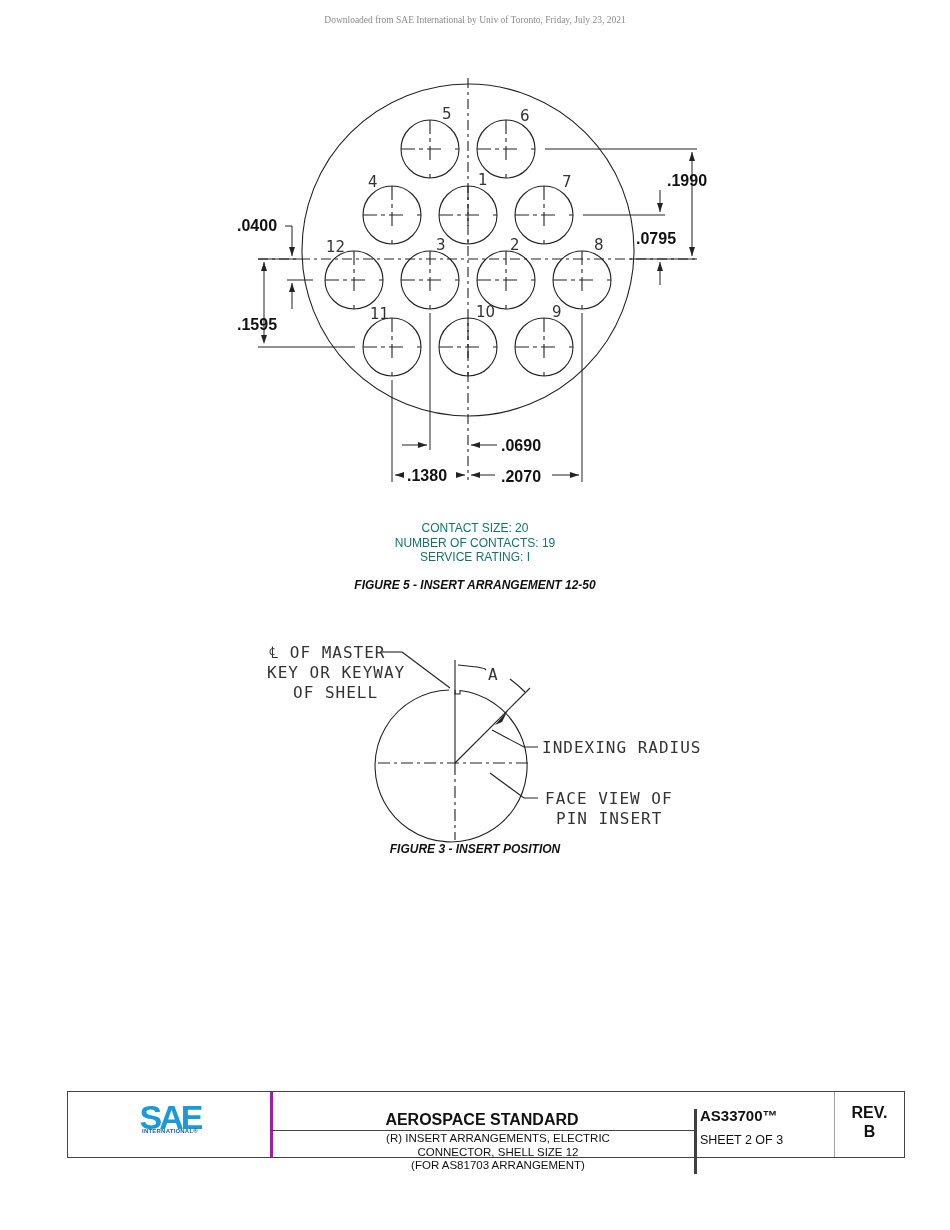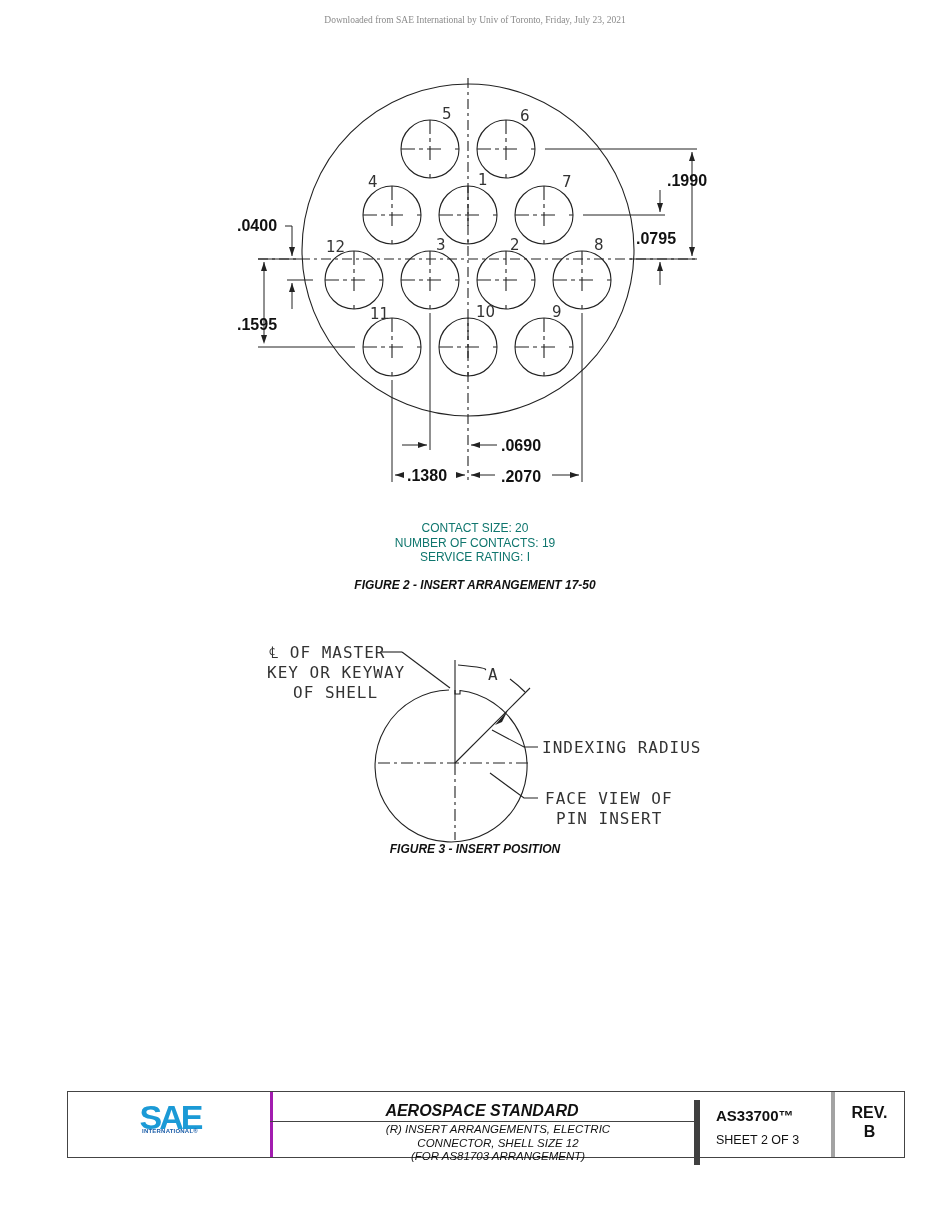--- a/index.html
+++ b/index.html
@@ -3,24 +3,24 @@
 <meta charset="utf-8">
 <style>
   html, body { margin:0; padding:0; background:#ffffff; }
   body { width:950px; height:1230px; position:relative; overflow:hidden; font-family:"Liberation Sans", sans-serif; color:#111; }
   .watermark { position:absolute; top:15px; left:0; width:950px; text-align:center; font-family:"Liberation Serif", serif; font-size:9.5px; color:#8a8a8a; }
   svg.drawing { position:absolute; left:0; top:0; }
   .info { position:absolute; left:0; width:950px; text-align:center; font-size:12px; line-height:14.5px; color:#0f766e; }
   .caption { position:absolute; left:0; width:950px; text-align:center; font-size:12px; font-weight:bold; font-style:italic; color:#111; }
   .titleblock { position:absolute; left:67px; top:1091px; width:838px; height:67px; border:1px solid #444; box-sizing:border-box; }
   .tb-logo { position:absolute; left:0; top:0; width:202px; height:65px; border-right:3px solid #a21caf; }
-  .tb-mid { position:absolute; left:202px; top:8px; width:424px; height:65px; border-right:6px solid #404040;font-style:italic; }
+  .tb-mid { position:absolute; left:202px; top:17px; width:424px; height:65px; border-right:3px solid #404040; }
   .tb-mid-top { height:21px; border-bottom:1px solid #444; text-align:center; font-weight:bold; font-size:16px; line-height:22px; }
   .tb-mid-bot { text-align:center; font-size:11.5px; line-height:13.5px; padding-top:1px;padding-left:32px; }
-  .tb-doc { position:absolute; left:626px; top:0; width:141px; height:65px; border-right:4px solid #a3a3a3; padding-left:22px; box-sizing:border-box; }
+  .tb-doc { position:absolute; left:626px; top:0; width:141px; height:65px; border-right:1px solid #a3a3a3; padding-left:6px; box-sizing:border-box; }
   .tb-doc-num { font-weight:bold; font-size:15px; margin-top:15px; }
   .tb-doc-sheet { font-size:12.5px; margin-top:9px; }
   .tb-rev { position:absolute; left:767px; top:0; width:69px; height:65px; text-align:center; font-weight:bold; font-size:16px; line-height:19px; padding-top:11px; box-sizing:border-box; }
   .logo-wrap { position:absolute; left:68px; top:10px; }
   .logo-text { position:absolute; left:68px; top:36px; width:68px; text-align:center; font-size:6px; font-weight:bold; color:#1b5da8; letter-spacing:0.2px; }
 </style>
 </head>
 <body>
 
 <div class="watermark">Downloaded from SAE International by Univ of Toronto, Friday, July 23, 2021</div>
@@ -140,21 +140,21 @@
     <text x="407" y="481" id="t1380">.1380</text>
     <text x="501" y="482" id="t2070">.2070</text>
   </g>
 </svg>
 
 <div class="info" style="top:521px;">
   <div>CONTACT SIZE:  20</div>
   <div>NUMBER OF CONTACTS:  19</div>
   <div>SERVICE RATING:  I</div>
 </div>
-<div class="caption" style="top:578px;">FIGURE 2 - INSERT ARRANGEMENT 17-50</div>
+<div class="caption" style="top:578px;">FIGURE 5 - INSERT ARRANGEMENT 12-50</div>
 
 <svg class="drawing" width="950" height="880" viewBox="0 0 950 880" xmlns="http://www.w3.org/2000/svg">
   <g fill="none" stroke="#222" stroke-width="1.1">
     <path d="M 449 690 A 76 76 0 1 0 460 690.5 L 460 694 L 455 694 L 455 690"></path>
     <line x1="455" y1="660" x2="455" y2="763"></line>
     <line x1="455" y1="763" x2="455" y2="840" stroke-dasharray="12,4,3,4"></line>
     <line x1="378" y1="763" x2="532" y2="763" stroke-dasharray="12,4,3,4"></line>
     <line x1="455" y1="763" x2="530" y2="688"></line>
     <path d="M 458 665 Q 490 668 485 670"></path>
     <path d="M 510 679 Q 518 685 525 692"></path>

